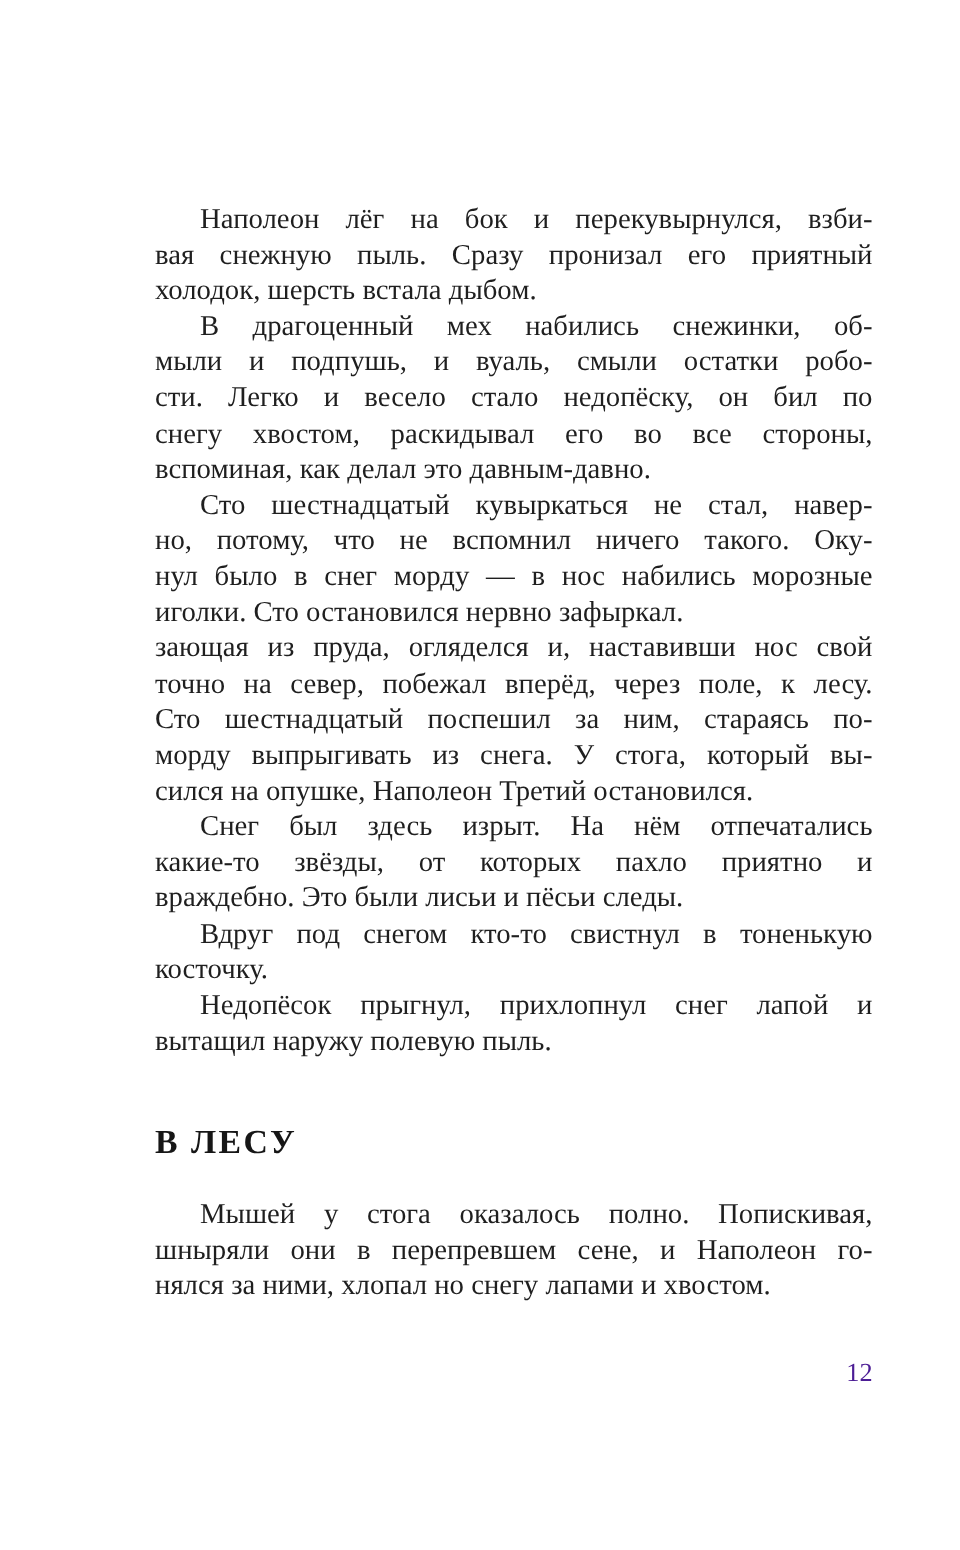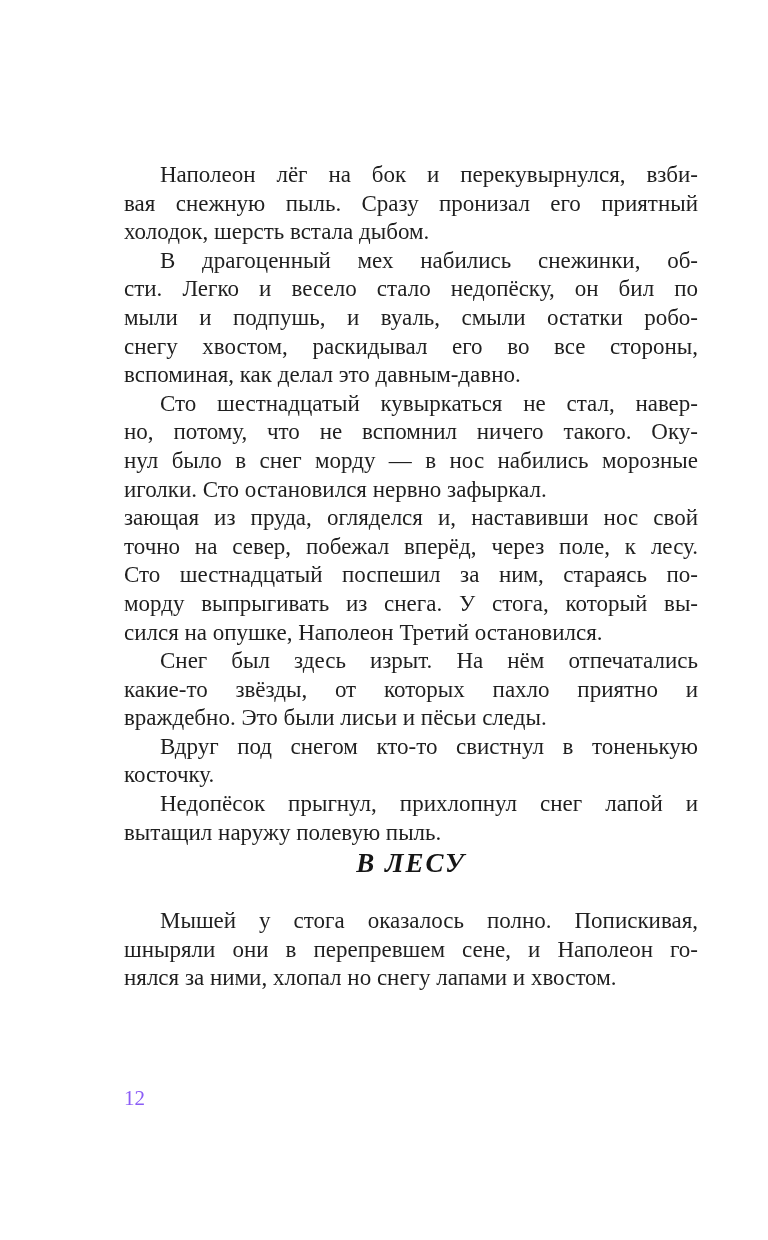--- a/index.html
+++ b/index.html
@@ -43,51 +43,51 @@
   .line.last {
     text-align-last: left;
   }
   .line.indent {
     text-indent: 36px;
   }
   .section-heading {
     font-weight: bold;
     font-size: 27px;
     line-height: 32px;
-    text-align: center;
+    text-align: left;
     letter-spacing: 2px;
+    margin-top: 50px;
     margin-bottom: 28px;
     color: #161616;
-    font-style: italic;
   }
   .page-number {
     position: absolute;
     left: 124px;
     top: 1068px;
     width: 574px;
-    text-align: left;
+    text-align: right;
     font-size: 21px;
     line-height: 30px;
-    color: #8b5cf6;
+    color: #4c1d95;
   }
 </style>
 </head>
 <body>
 
 <div class="book-page">
   <div class="text-column">
       <div class="paragraph">
         <div class="line indent">Наполеон лёг на бок и перекувырнулся, взби-</div>
         <div class="line">вая снежную пыль. Сразу пронизал его приятный</div>
         <div class="line last">холодок, шерсть встала дыбом.</div>
       </div>
       <div class="paragraph">
         <div class="line indent">В драгоценный мех набились снежинки, об-</div>
+        <div class="line">мыли и подпушь, и вуаль, смыли остатки робо-</div>
         <div class="line">сти. Легко и весело стало недопёску, он бил по</div>
-        <div class="line">мыли и подпушь, и вуаль, смыли остатки робо-</div>
         <div class="line">снегу хвостом, раскидывал его во все стороны,</div>
         <div class="line last">вспоминая, как делал это давным-давно.</div>
       </div>
       <div class="paragraph">
         <div class="line indent">Сто шестнадцатый кувыркаться не стал, навер-</div>
         <div class="line">но, потому, что не вспомнил ничего такого. Оку-</div>
         <div class="line">нул было в снег морду — в нос набились морозные</div>
         <div class="line last">иголки. Сто остановился нервно зафыркал.</div>
       </div>
       <div class="paragraph">

